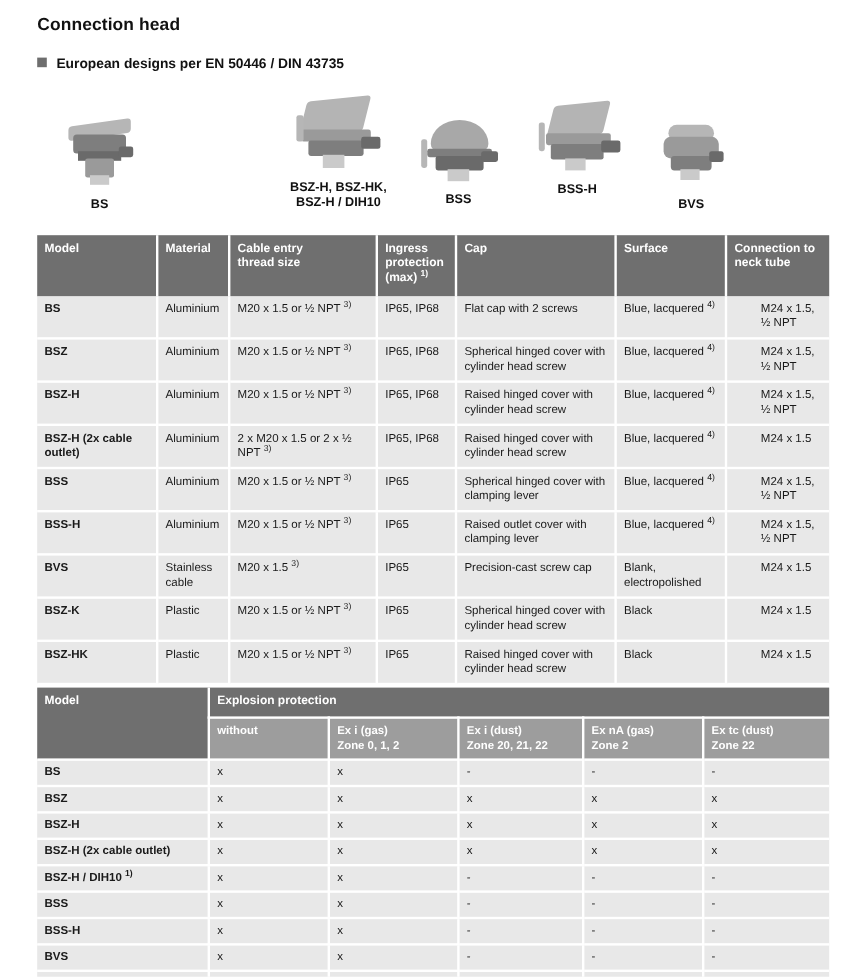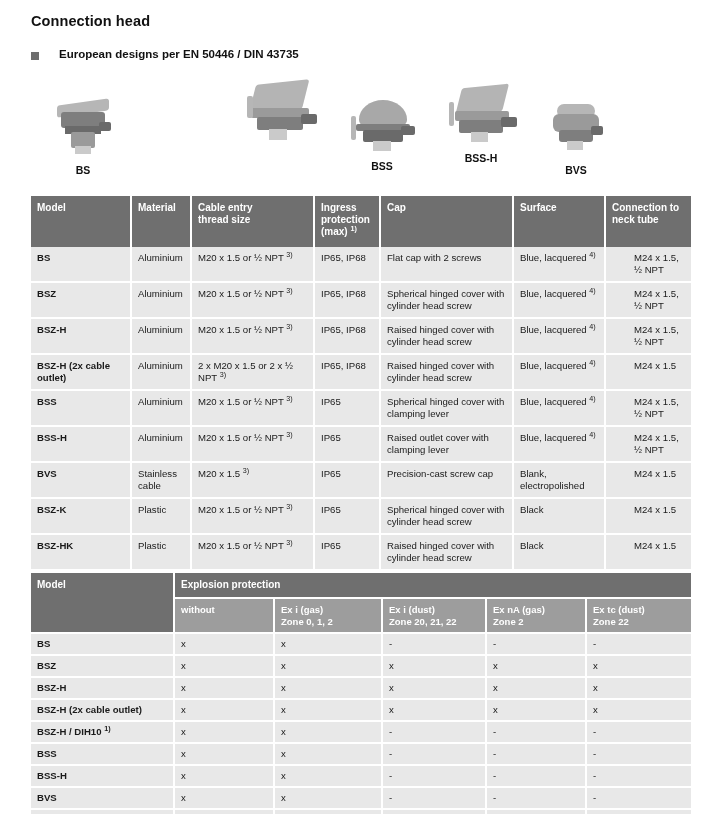--- a/index.html
+++ b/index.html
@@ -30,22 +30,22 @@
     font-size: 14.5px;
     font-weight: bold;
     color: #111;
     letter-spacing: 0.1px;
   }
   .subtitle-row {
     position: absolute;
     left: 31px;
     top: 48px;
     display: flex;
-    align-items: flex-end;
-    gap: 20px;
+    align-items: flex-start;
+    gap: 8px;
   }
   .bullet-square {
     width: 8px;
     height: 8px;
     background: #6e6e6e;
     display: inline-block;
   }
   .subtitle {
     font-size: 11.5px;
     font-weight: bold;
@@ -204,20 +204,22 @@
 
     <div class="fig" style="left:196px; top:0px; width:110px;">
       <div class="art">
         <div class="slant" style="left:26px; top:4px; width:52px; height:30px; transform:skewX(-14deg) skewY(-6deg); border-radius:3px; background:#b4b4b4;"></div>
         <div class="sh" style="left:24px; top:30px; width:58px; height:10px; border-radius:2px;"></div>
         <div class="sh dark" style="left:30px; top:39px; width:46px; height:13px; border-radius:2px;"></div>
         <div class="sh lighter" style="left:42px; top:51px; width:18px; height:11px;"></div>
         <div class="sh darker" style="left:74px; top:36px; width:16px; height:10px; border-radius:2px;"></div>
         <div class="sh light" style="left:20px; top:18px; width:6px; height:22px; border-radius:2px;"></div>
       </div>
+      <div class="cap">BSZ-H, BSZ-HK,
+BSZ-H / DIH10</div>
     </div>
 
     <div class="fig" style="left:308px; top:10px; width:86px;">
       <div class="art">
         <div class="dome" style="left:20px; top:12px; width:48px; height:26px;"></div>
         <div class="sh dark" style="left:17px; top:36px; width:54px; height:7px; border-radius:2px;"></div>
         <div class="sh darker" style="left:24px; top:42px; width:40px; height:12px; border-radius:2px;"></div>
         <div class="sh lighter" style="left:34px; top:53px; width:18px; height:10px;"></div>
         <div class="sh darker" style="left:62px; top:38px; width:14px; height:9px; border-radius:2px;"></div>
         <div class="sh light" style="left:12px; top:28px; width:5px; height:24px; border-radius:2px;"></div>

